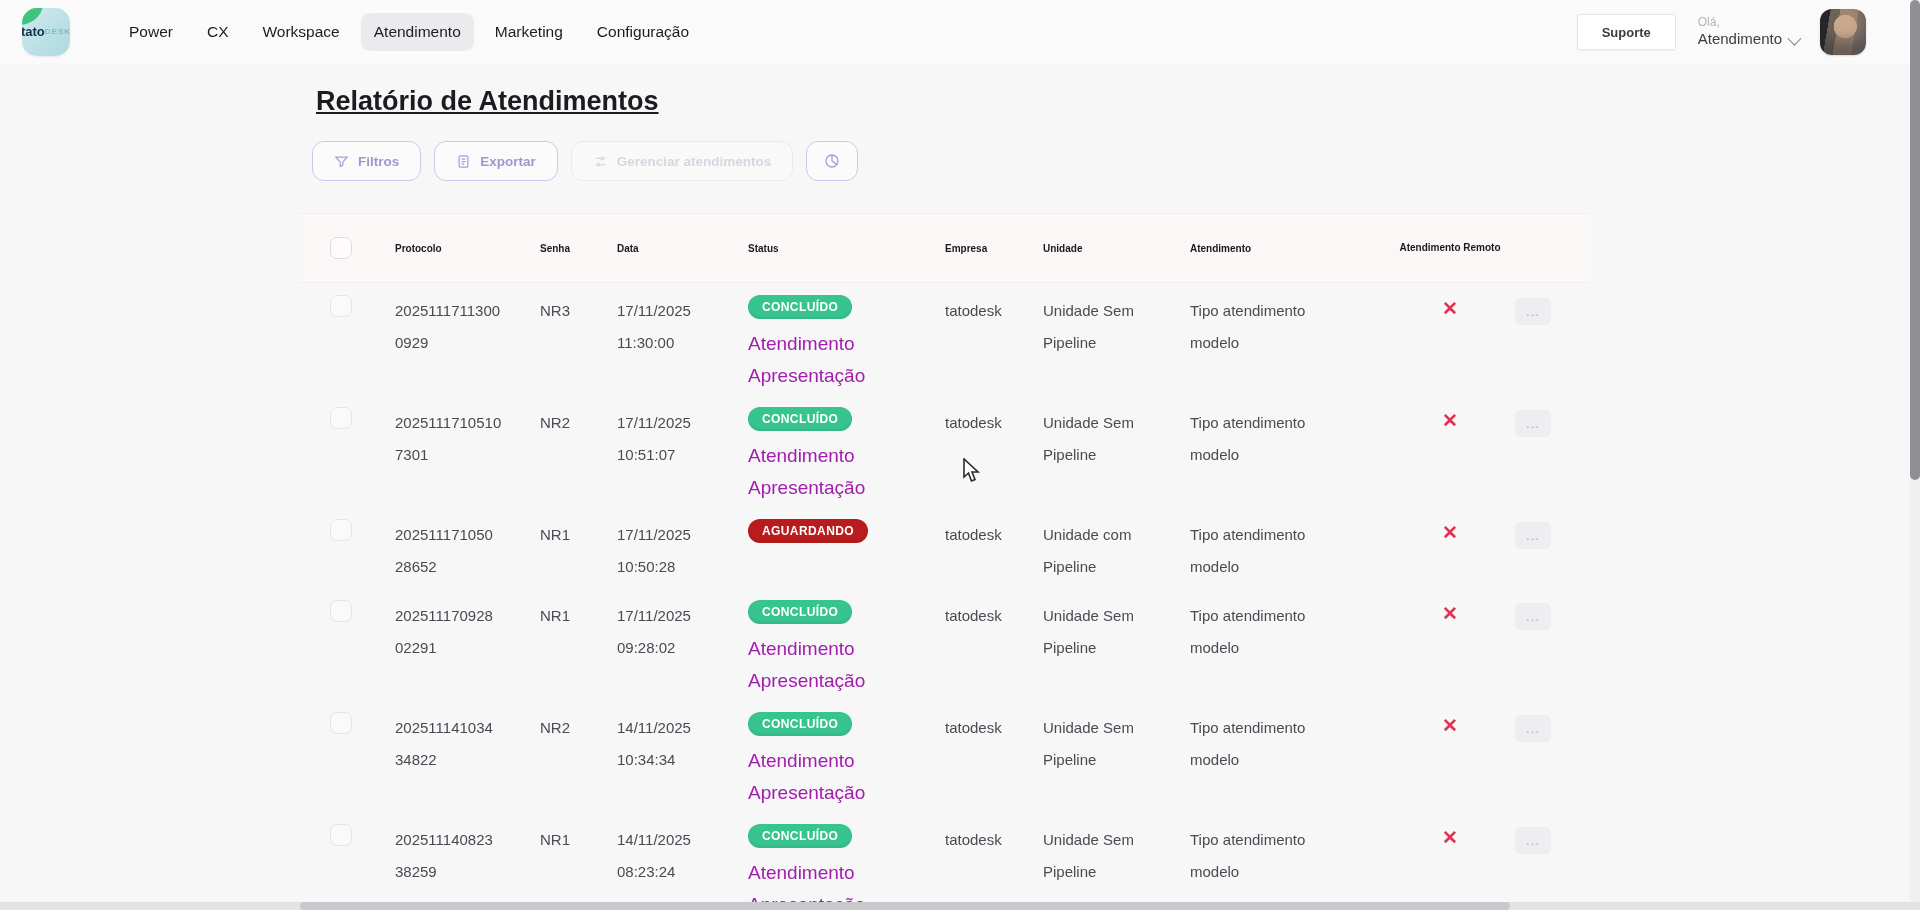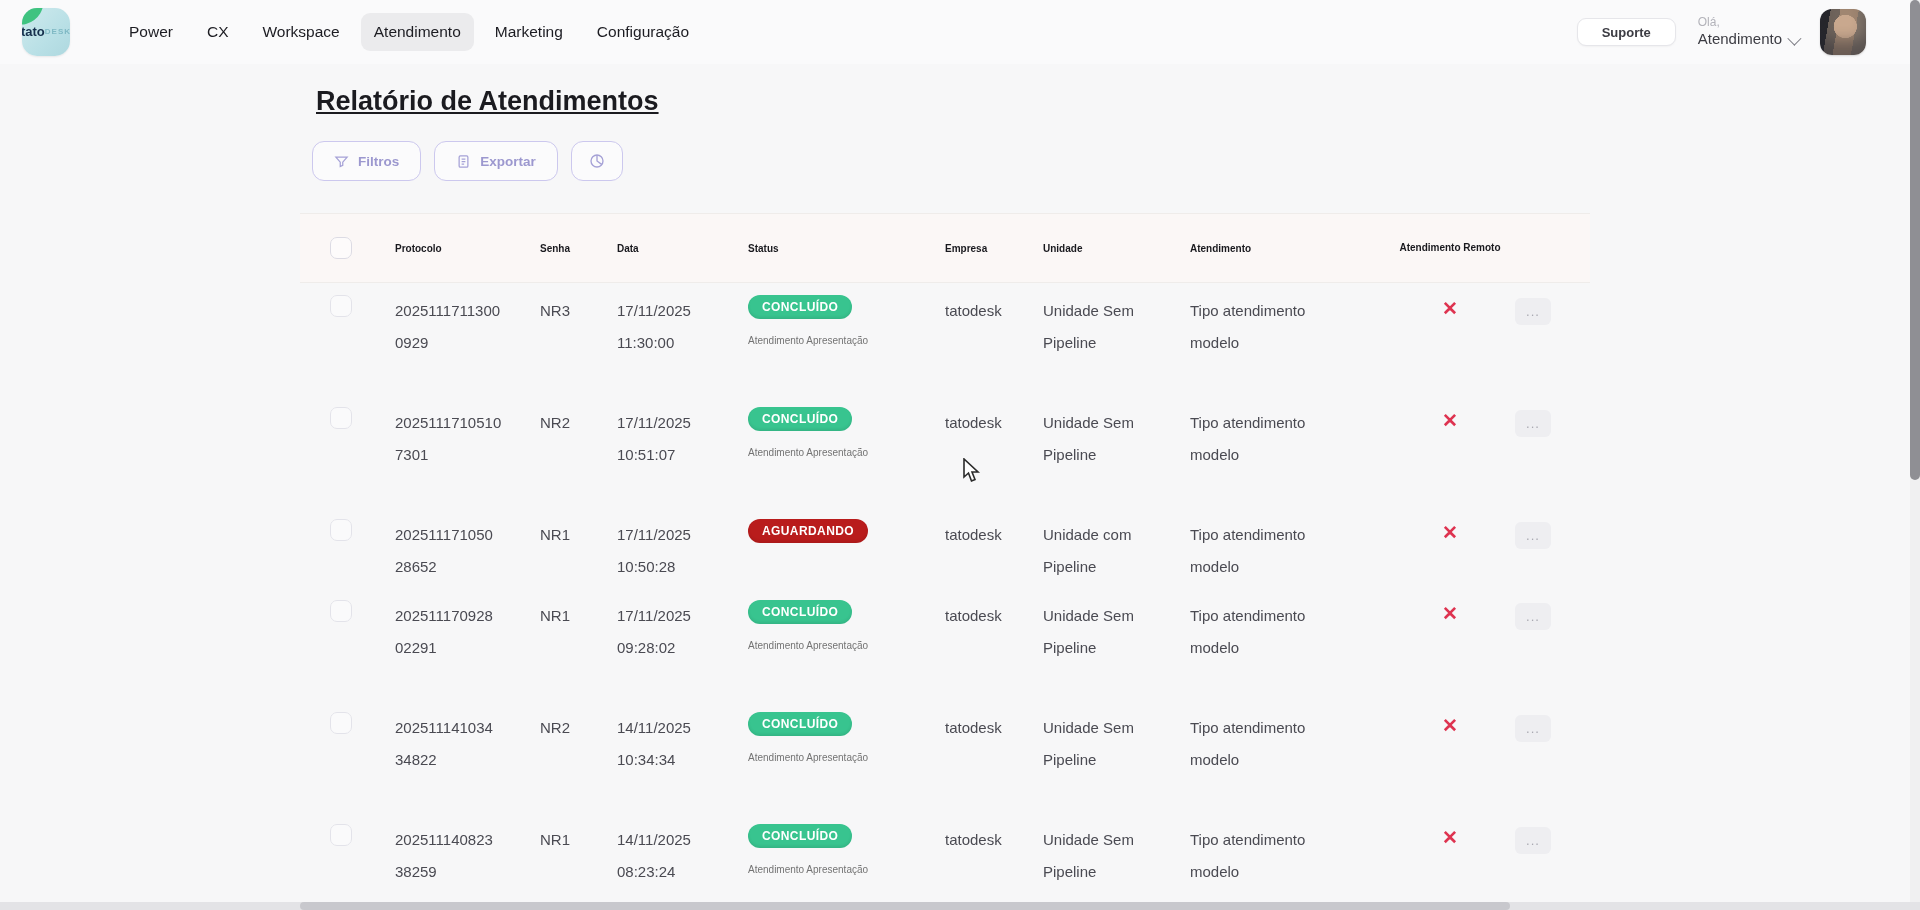--- a/index.html
+++ b/index.html
@@ -35,22 +35,22 @@
   .nav-items { display:flex; gap:8px; margin-left:46px; }
   .nav-item {
     font-size:15.5px; font-weight:500; color:#1c1c22;
     padding:10px 13px; border-radius:9px; cursor:pointer; text-decoration:none;
     white-space:nowrap;
   }
   .nav-item.active { background:#ebebed; }
 
   .topnav-right { position:absolute; right:54px; top:0; height:64px; display:flex; align-items:center; gap:22px; }
   .support-btn {
-    height:28px; padding:0 24px; background:#fff;
-    border:1px solid #e6e6ea; border-radius:9px;
+    height:36px; padding:0 24px; background:#fff;
+    border:1px solid #e6e6ea; border-radius:2px;
     font-size:13px; font-weight:600; color:#3c3c43;
     box-shadow:0 1px 2px rgba(0,0,0,.04); cursor:pointer;
     font-family:inherit;
   }
   .user-block { display:flex; flex-direction:column; justify-content:space-between; line-height:1.25; }
   .greeting { font-size:12px; color:#b3b3ba; }
   .user-row { display:flex; align-items:center; gap:6px; cursor:pointer; }
   .user-name { font-size:15px; font-weight:500; color:#3c3c43; }
   .chev { width:10px; height:10px; border-right:1.6px solid #7a7a82; border-bottom:1.6px solid #7a7a82; transform:rotate(45deg) translateY(-2px); }
   .avatar {
@@ -107,21 +107,21 @@
   .c-unidade { max-width:102px; }
   .c-atend { max-width:126px; }
 
   .badge {
     display:inline-block; padding:5px 14px; border-radius:999px;
     font-size:12px; font-weight:700; letter-spacing:.4px; color:#fff;
     box-shadow:inset 0 -2px 3px rgba(0,0,0,.08);
   }
   .badge--success { background:#38c48f; }
   .badge--warning { background:#b91c1c; }
-  .status-sub { margin-top:9px; max-width:122px; font-size:10px; line-height:26px; color:#737373; }
+  .status-sub { margin-top:9px; max-width:122px; font-size:19px; line-height:32px; color:#a21caf; }
 
   .c-remoto-cell { text-align:center; }
   .remote-x { font-size:19px; font-weight:700; color:#de3350; line-height:24px; display:inline-block; margin-top:2px; }
 
   .actions-btn {
     width:36px; height:27px; border:none; border-radius:6px; background:#ebebef;
     color:#8f8f9a; font-size:13px; letter-spacing:1px; line-height:10px;
     cursor:pointer; opacity:.75; margin-top:3px; font-family:inherit;
   }
 
@@ -177,20 +177,30 @@
     </button>
     <button class="btn">
       <span>
         <svg width="15" height="15" viewBox="0 0 24 24" fill="none" stroke="#a5a1d6" stroke-width="2">
             <rect x="5" y="3" width="14" height="18" rx="2"></rect>
             <path d="M9 8h6M9 12h6M9 16h4"></path>
           </svg>
       </span>
       <span>Exportar</span>
     </button>
+    <button class="btn btn--ghost">
+      <span>
+        <svg width="15" height="15" viewBox="0 0 24 24" fill="none" stroke="#bcbccb" stroke-width="2">
+            <path d="M4 7h10M18 7h2M4 17h4M12 17h8"></path>
+            <circle cx="15" cy="7" r="2"></circle>
+            <circle cx="9" cy="17" r="2"></circle>
+          </svg>
+      </span>
+      <span>Gerenciar atendimentos</span>
+    </button>
     <button class="btn btn--icononly">
       <span>
         <svg width="16" height="16" viewBox="0 0 24 24" fill="none" stroke="#a5a1d6" stroke-width="2">
             <circle cx="12" cy="12" r="9"></circle>
             <path d="M12 3v9l7 5"></path>
           </svg>
       </span>
     </button>
   </div>
 

